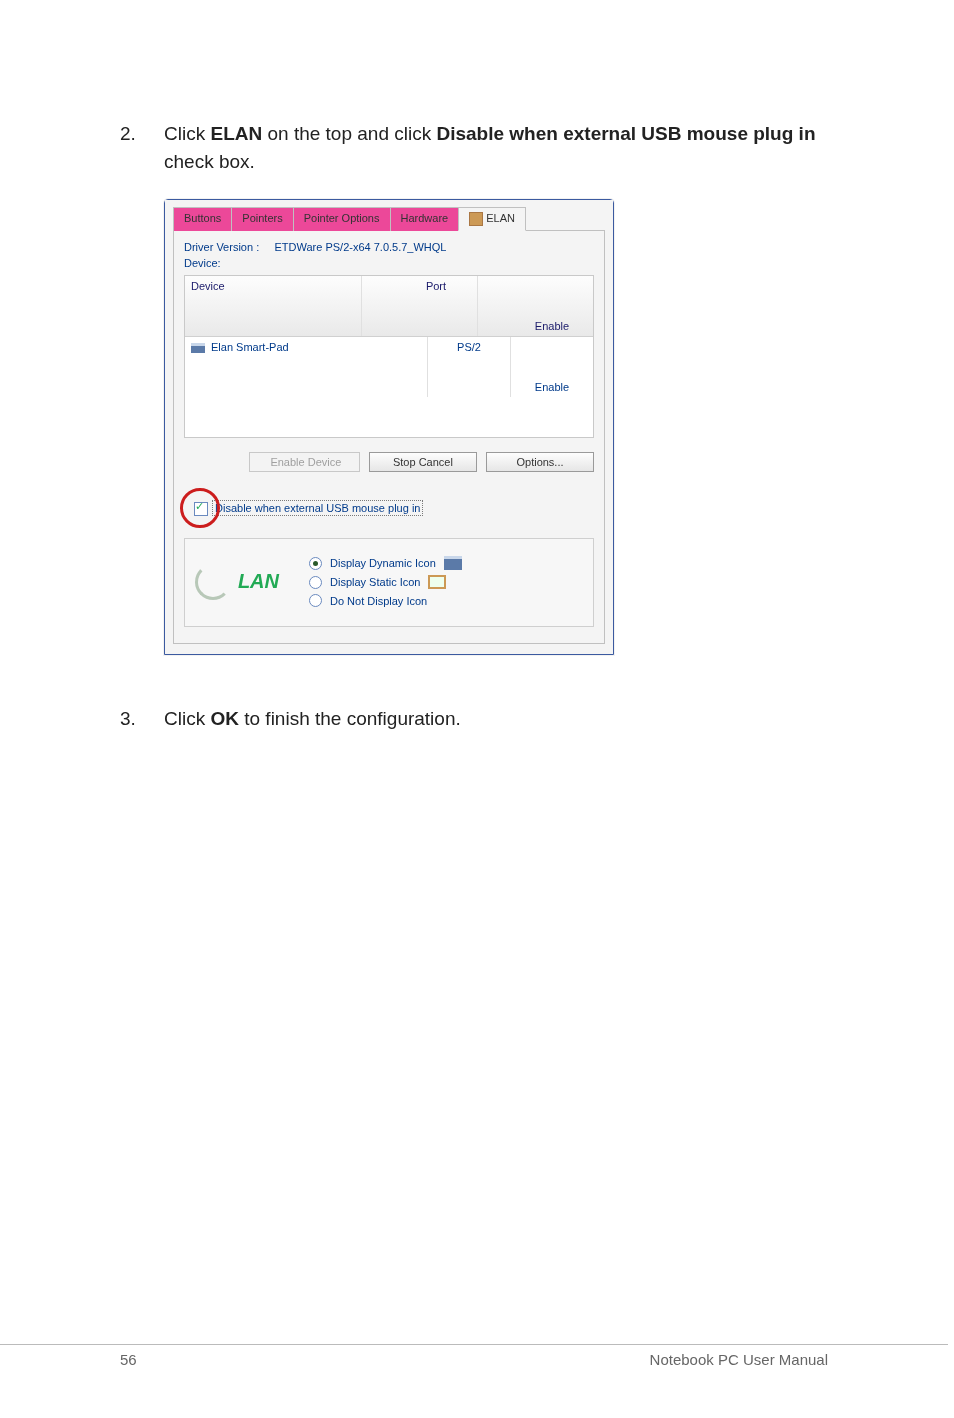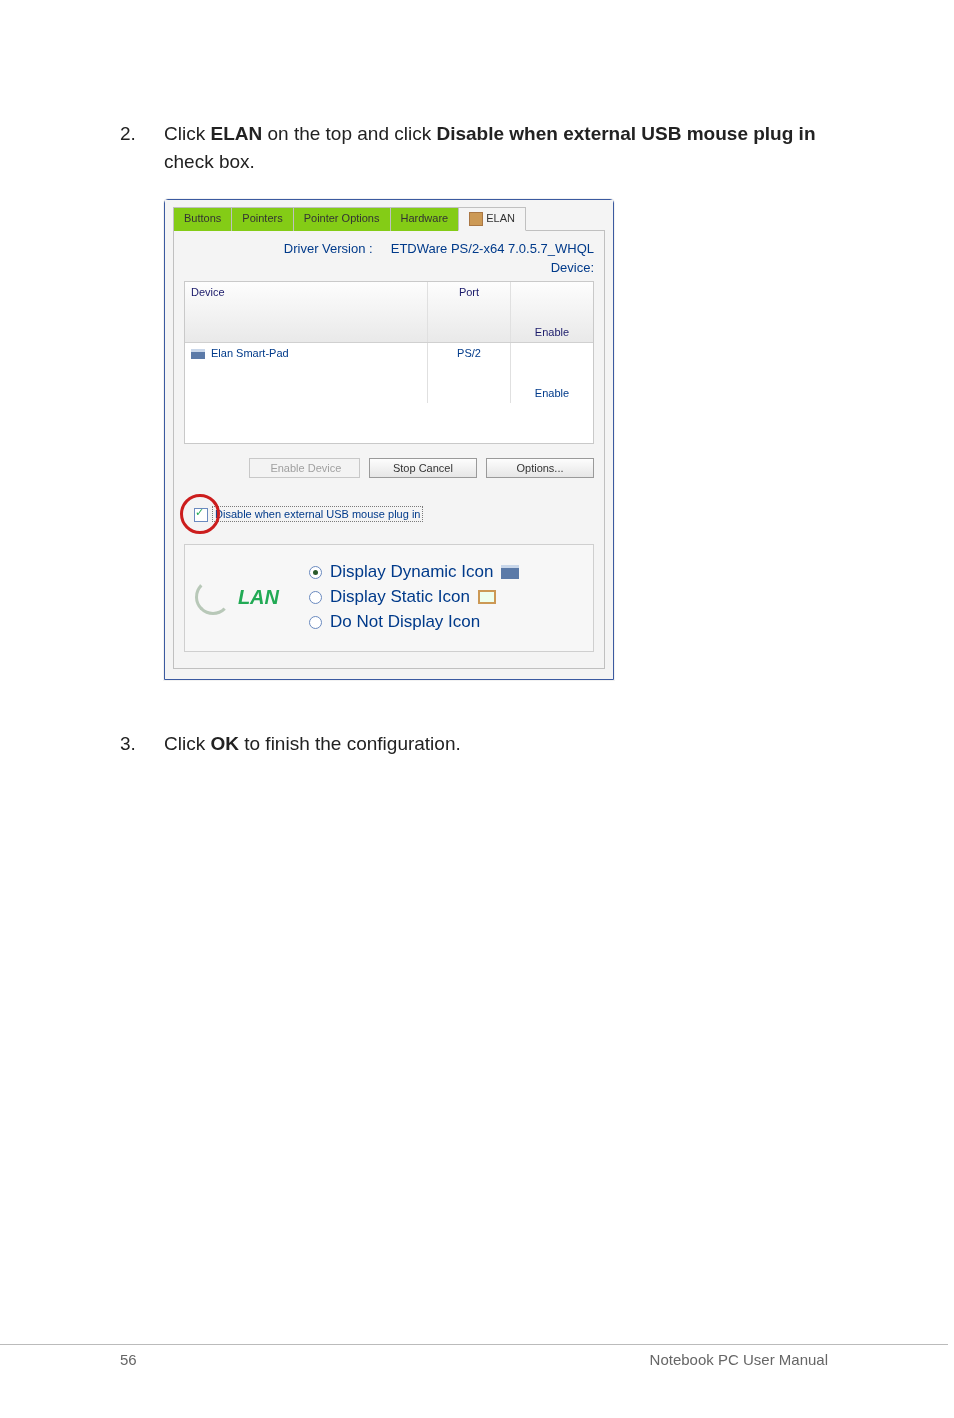--- a/index.html
+++ b/index.html
@@ -70,21 +70,21 @@
     padding: 6px 8px 10px 8px;
   }
 
   .tabs {
     display: flex;
     border-bottom: 1px solid #c0c0c0;
     font-size: 11px;
   }
   .tab {
     padding: 4px 10px;
-    background: #84cc16;
+    background: #ec4899;
     border: 1px solid #c0c0c0;
     border-bottom: none;
     margin-right: -1px;
     position: relative;
     top: 1px;
     color: #333;
   }
   .tab.active {
     background: #f4f4f4;
     border-bottom: 1px solid #f4f4f4;
@@ -95,36 +95,37 @@
     background:#c95; border:1px solid #a74;
   }
 
   .inner {
     border: 1px solid #c0c0c0;
     border-top: none;
     padding: 10px 10px 16px 10px;
     background: #f4f4f4;
   }
 
-  .driver-line, .device-label { color: #003a8a; font-size: 13px; text-align: right; }
+  .driver-line, .device-label { color: #003a8a; font-size: 11px; }
   .device-label { margin-top: 4px; }
 
   .dev-table {
     margin-top: 6px;
     border: 1px solid #c9c9c9;
     background: #fff;
   }
   .dev-head, .dev-row {
     display: flex;
     font-size: 11px;
   }
   .dev-head {
     background: linear-gradient(#fdfdfd,#e9e9e9);
     border-bottom: 1px solid #d0d0d0;
     color: #1a1a6a;
+    gap: 33px;
   }
   .dev-head > div, .dev-row > div {
     padding: 4px 6px;
     border-right: 1px solid #e0e0e0;
   }
   .dev-head > div:last-child, .dev-row > div:last-child { border-right:none; }
   .col-dev { flex: 1; }
   .col-port { width: 70px; text-align:center; }
   .col-en  { width: 70px; text-align:center;margin-top:40px; }
   .dev-row { color:#003a8a; }
@@ -196,21 +197,21 @@
     font-style: italic;
     font-size: 20px;
     display:flex;align-items:center;justify-content:space-between;
     position: relative;
   }
   .elan-logo .swirl {
     width:30px;height:30px;border:3px solid #b8c8b8;border-radius:50%;
     border-top-color:transparent;border-right-color:transparent;
     display:inline-block;margin-right:2px;
   }
-  .radios { flex:1; color:#003a8a; font-size:17px; }
+  .radios { flex:1; color:#003a8a; font-size:11px; }
   .radio-row { display:flex; align-items:center; margin:5px 0; gap:8px; }
   .radio {
     width:11px;height:11px;border:1px solid #6a8abf;border-radius:50%;background:#fff;display:inline-block;position:relative;
   }
   .radio.sel::after{content:"";position:absolute;inset:3px;background:#2a5a2a;border-radius:50%;}
   .chip { width:18px;height:14px; display:inline-block; }
   .chip.dyn { background:#5b7aa8; box-shadow: inset 0 3px 0 #c9d7ea; }
   .chip.stat {
     background:#c95; position:relative;
   }

